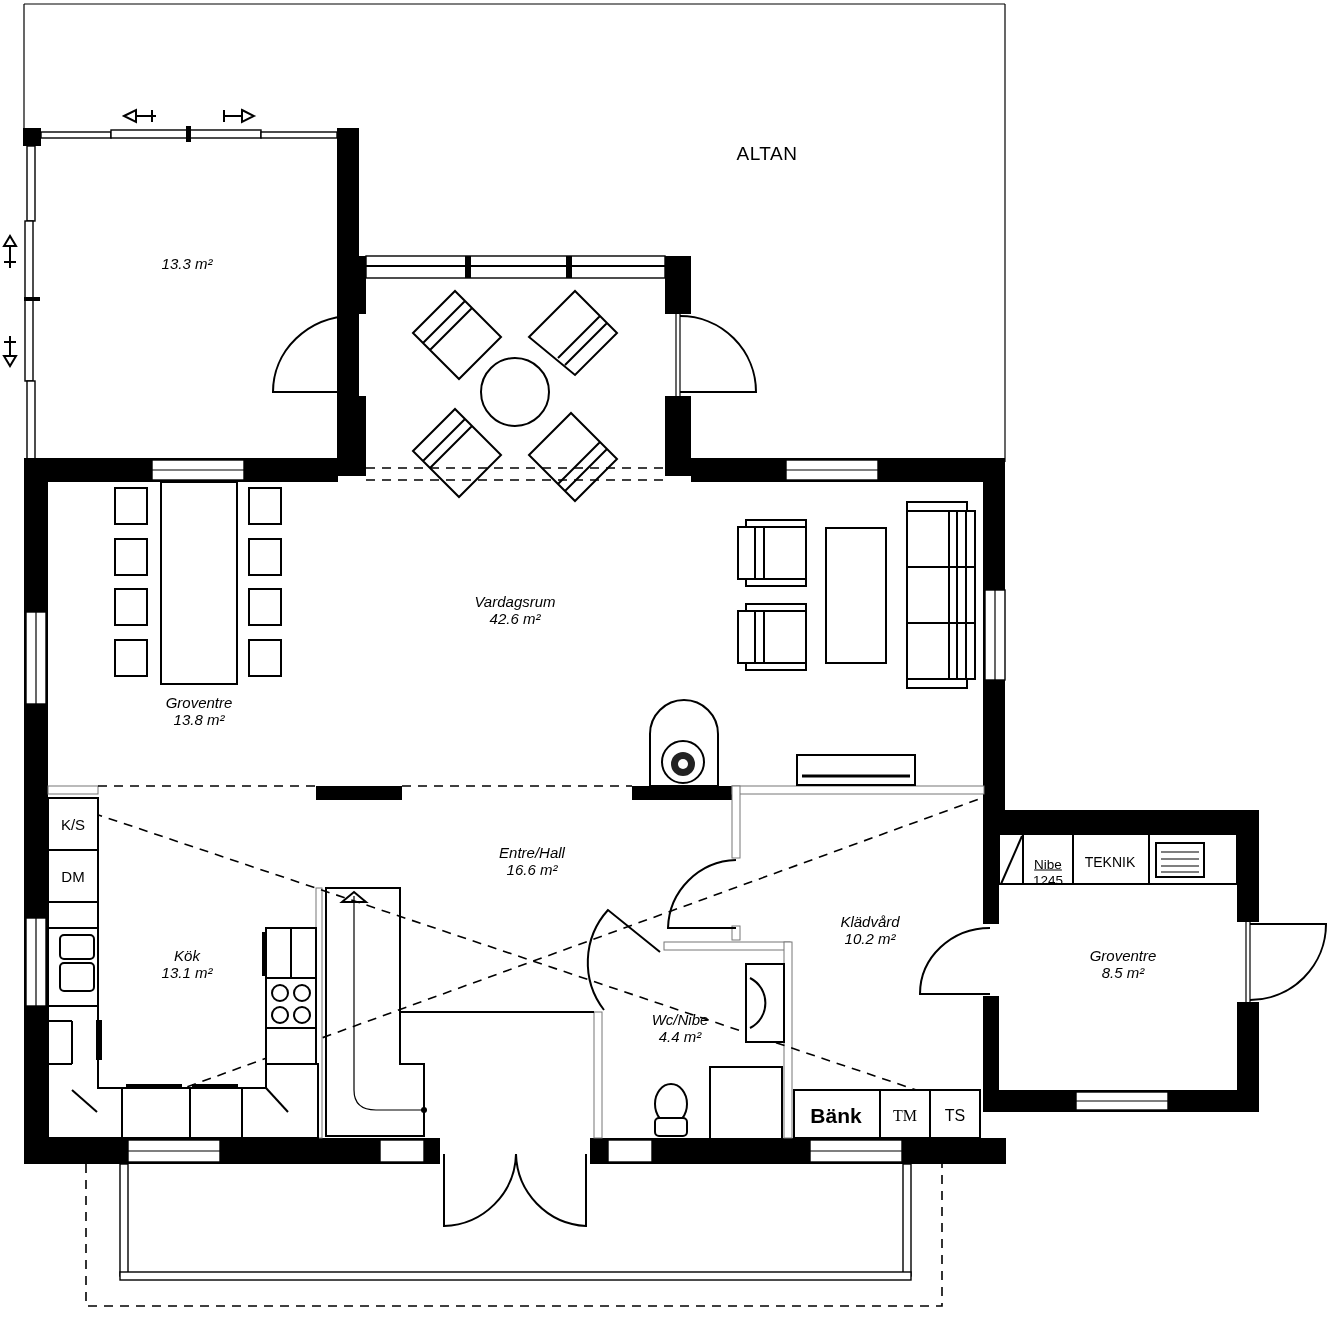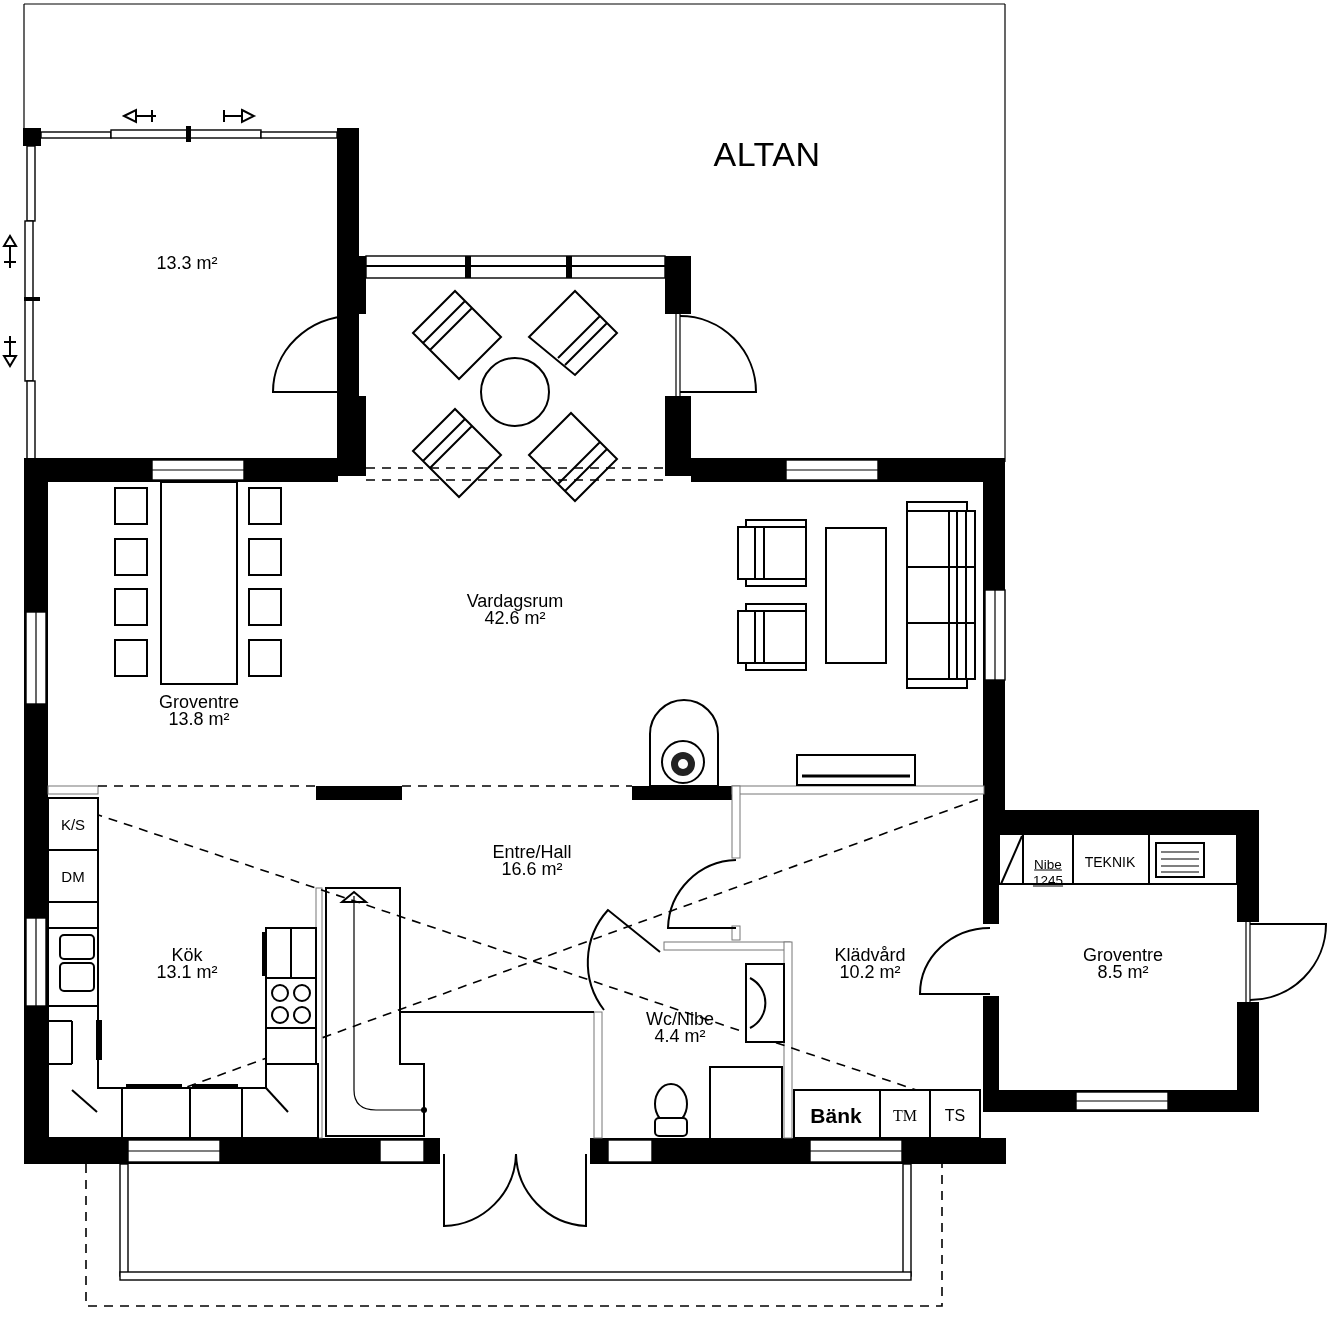--- a/index.html
+++ b/index.html
@@ -6,25 +6,25 @@
   body { width: 1330px; height: 1344px; position: relative; overflow: hidden;
          font-family: "Liberation Sans", sans-serif; color: #000; }
   svg#plan { position: absolute; left: 0; top: 0; }
   .wall { fill: #000; }
   .line { fill: none; stroke: #000; stroke-width: 2; }
   .thin { fill: none; stroke: #000; stroke-width: 1.2; }
   .win  { fill: #fff; stroke: #000; stroke-width: 1.4; }
   .dash { fill: none; stroke: #000; stroke-width: 1.6; stroke-dasharray: 9 7; }
   .gray-wall { fill: #fff; stroke: #777; stroke-width: 1; }
   .furn { fill: #fff; stroke: #000; stroke-width: 2; }
-  .label { position: absolute; text-align: center; line-height: 17px; font-size: 18px;
-           transform: translateX(-50%); white-space: nowrap; }
+  .label { position: absolute; text-align: center; line-height: 17px; font-size: 15px;
+           transform: translateX(-50%); white-space: nowrap; font-style: italic; }
   .label span { display: block; }
   .tag { position: absolute; font-size: 15px; transform: translate(-50%, -50%); white-space: nowrap; }
-  .big { font-size: 34px; letter-spacing: 0.5px; }
+  .big { font-size: 19px; letter-spacing: 0.5px; }
 </style>
 </head>
 <body>
 
 <svg id="plan" width="1330" height="1344" viewBox="0 0 1330 1344" xmlns="http://www.w3.org/2000/svg">
 
   <g>
     <line class="thin" x1="24" y1="4" x2="1005" y2="4"></line>
     <line class="thin" x1="24" y1="4" x2="24" y2="130"></line>
     <line class="thin" x1="1005" y1="4" x2="1005" y2="462"></line>
@@ -292,29 +292,29 @@
   <span>16.6 m²</span>
 </div>
 <div class="label" style="left:187px; top:947px;">
   <span>Kök</span>
   <span>13.1 m²</span>
 </div>
 <div class="label" style="left:680px; top:1011px;">
   <span>Wc/Nibe</span>
   <span>4.4 m²</span>
 </div>
-<div class="label" style="left:870px; top:947px;">
+<div class="label" style="left:870px; top:913px;">
   <span>Klädvård</span>
   <span>10.2 m²</span>
 </div>
 <div class="label" style="left:1123px; top:947px;">
   <span>Groventre</span>
   <span>8.5 m²</span>
 </div>
 
 <div class="tag" style="left:73px; top:824px;">K/S</div>
 <div class="tag" style="left:73px; top:876px;">DM</div>
 <div class="tag" style="left:1048px; top:864px; font-size:13.5px;text-decoration:underline;">Nibe</div>
-<div class="tag" style="left:1048px; top:880px; font-size:13.5px;text-decoration:underline;">1245</div>
+<div class="tag" style="left:1048px; top:880px; font-size:13.5px;">1245</div>
 <div class="tag" style="left:1110px; top:862px; font-size:14px;text-align:center;">TEKNIK</div>
 <div class="tag" style="left:836px; top:1116px; font-size:21px;font-weight:bold;">Bänk</div>
 <div class="tag" style="left:905px; top:1116px; font-size:16px;font-family:Liberation Serif, serif;">TM</div>
 <div class="tag" style="left:955px; top:1116px; font-size:16px;">TS</div>
 
 </body></html>

